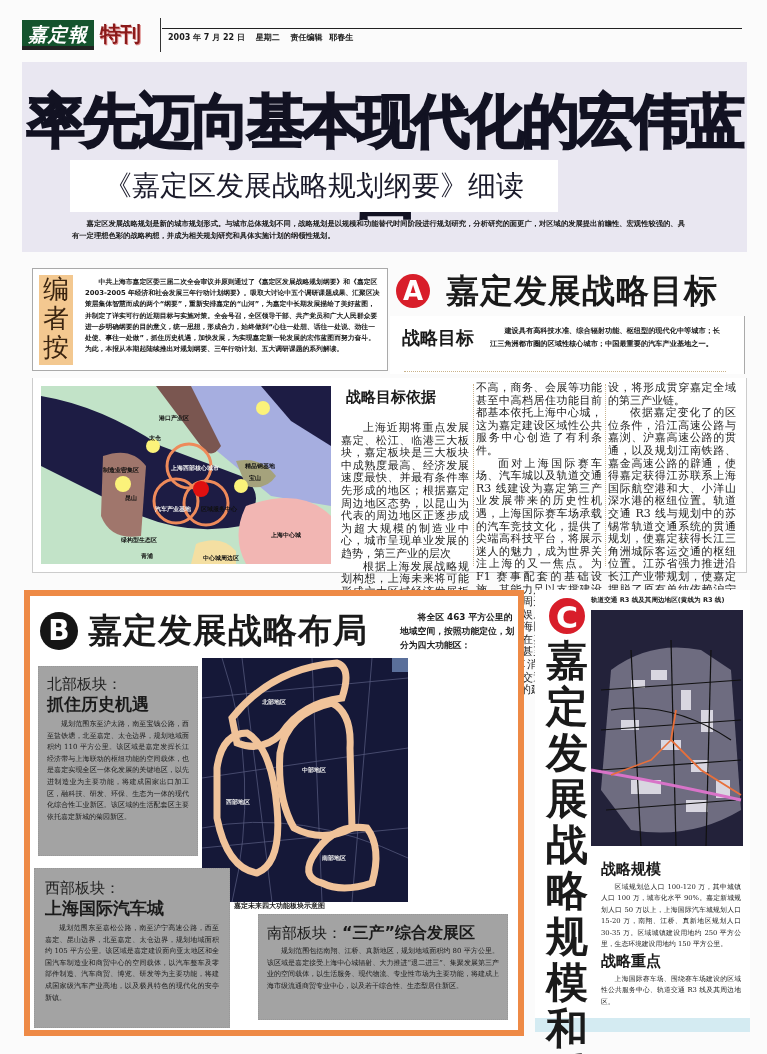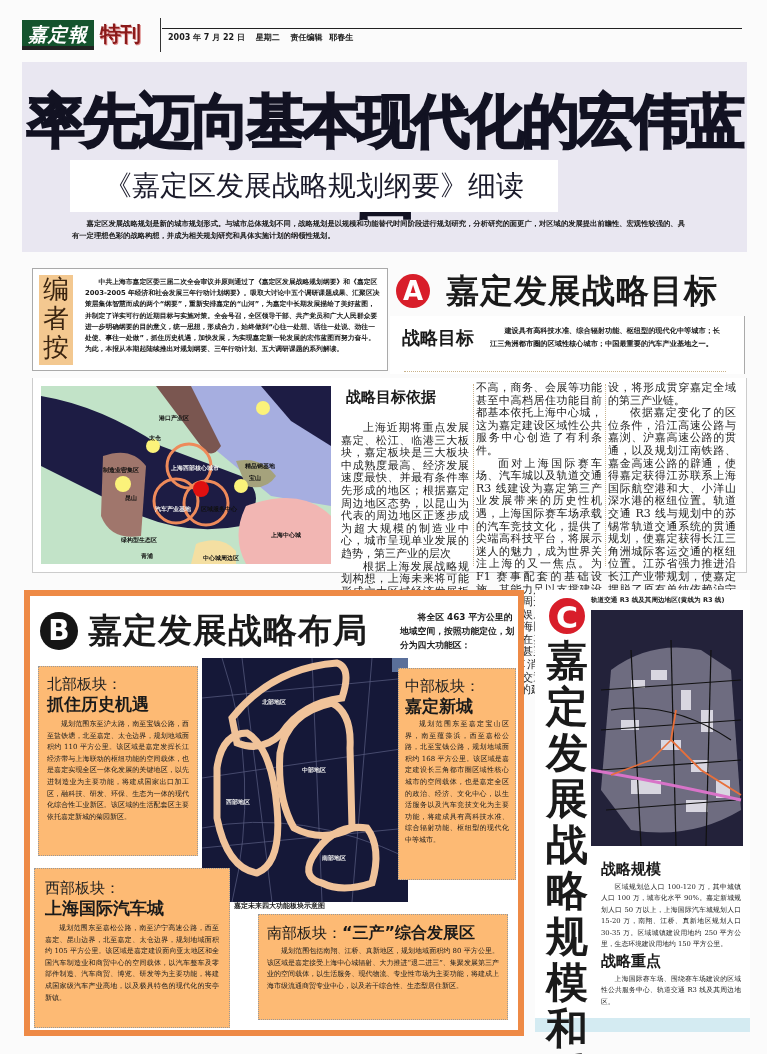--- a/index.html
+++ b/index.html
@@ -47,21 +47,21 @@
   .col.nind p.first { text-indent: 0; }
   .vdots { position: absolute; width: 0; border-left: 1px dotted #c9b28a; }
 
   
   .secB { position: absolute; left: 24px; top: 590px; width: 500px; height: 446px; border: 6px solid #ee8a46; background: #fff; }
   .secB-head { position: absolute; left: 10px; top: 10px; }
   .secB-head .badge { position: absolute; left: 0; top: 6px; width: 38px; height: 38px; line-height: 38px; font-size: 28px; background: #151515; }
   .secB-head .h { position: absolute; left: 48px; top: 0; font-size: 34px; font-weight: 900; white-space: nowrap; line-height: 48px; letter-spacing: 1px; }
   .secB-intro { position: absolute; left: 370px; top: 14px; width: 118px; font-size: 8.8px; font-weight: bold; line-height: 14px; text-indent: 2em; }
 
-  .zone { position: absolute; border: 1px dotted #999; background: #fdba74; }
+  .zone { position: absolute; border: 1px dotted #999; background: #a3a3a3; }
   .zone .zt1 { font-size: 15px; line-height: 18px; color: #222; }
   .zone .zt2 { font-size: 17px; font-weight: 900; line-height: 22px; }
   .zone .zt-inline { font-size: 15px; line-height: 20px; white-space: nowrap; }
   .zone .zt-inline b { font-size: 16px; font-weight: 900; }
   .zone .zb { font-family: "DejaVu Serif", serif; font-size: 7px; line-height: 11.6px; text-indent: 2em; text-align: justify; margin-top: 4px; }
 
   .mapB { position: absolute; left: 172px; top: 62px; width: 206px; height: 244px; background: #151838; overflow: hidden; }
   .mapB-cap { position: absolute; left: 204px; top: 305px; font-size: 7px; font-weight: bold; }
 
   
@@ -201,25 +201,20 @@
     <span class="map-label light" style="left:120px;top:196px">南部地区</span>
   </div>
   <div class="mapB-cap">嘉定未来四大功能板块示意图</div>
 
   <div class="zone" style="left:8px;top:70px;width:160px;height:190px;padding:8px 8px">
     <div class="zt1">北部板块：</div>
     <div class="zt2">抓住历史机遇</div>
     <div class="zb">规划范围东至沪太路，南至宝钱公路，西至盐铁塘，北至嘉定、太仓边界，规划地域面积约 110 平方公里。该区域是嘉定发挥长江经济带与上海联动的枢纽功能的空间载体，也是嘉定实现全区一体化发展的关键地区，以先进制造业为主要功能，将建成国家出口加工区，融科技、研发、环保、生态为一体的现代化综合性工业新区。该区域的生活配套区主要依托嘉定新城的菊园新区。</div>
   </div>
 
-  <div class="zone" style="left:368px;top:72px;width:118px;height:212px;padding:8px 6px">
-    <div class="zt1">中部板块：</div>
-    <div class="zt2">嘉定新城</div>
-    <div class="zb" style="margin-top:2px">规划范围东至嘉定宝山区界，南至蕴藻浜，西至嘉松公路，北至宝钱公路，规划地域面积约 168 平方公里。该区域是嘉定建设长三角都市圈区域性核心城市的空间载体，也是嘉定全区的政治、经济、文化中心，以生活服务以及汽车竞技文化为主要功能，将建成具有高科技水准、综合辐射功能、枢纽型的现代化中等城市。</div>
-  </div>
 
   <div class="zone" style="left:4px;top:272px;width:196px;height:160px;padding:10px 10px">
     <div class="zt1">西部板块：</div>
     <div class="zt2">上海国际汽车城</div>
     <div class="zb">规划范围东至嘉松公路，南至沪宁高速公路，西至嘉定、昆山边界，北至嘉定、太仓边界，规划地域面积约 105 平方公里。该区域是嘉定建设面向亚太地区和全国汽车制造业和商贸中心的空间载体，以汽车整车及零部件制造、汽车商贸、博览、研发等为主要功能，将建成国家级汽车产业高地，以及极具特色的现代化的安亭新镇。</div>
   </div>
 
   <div class="zone" style="left:228px;top:318px;width:250px;height:106px;padding:8px 8px">
     <div class="zt-inline">
       <span>南部板块：</span><b>“三产”综合发展区</b>

